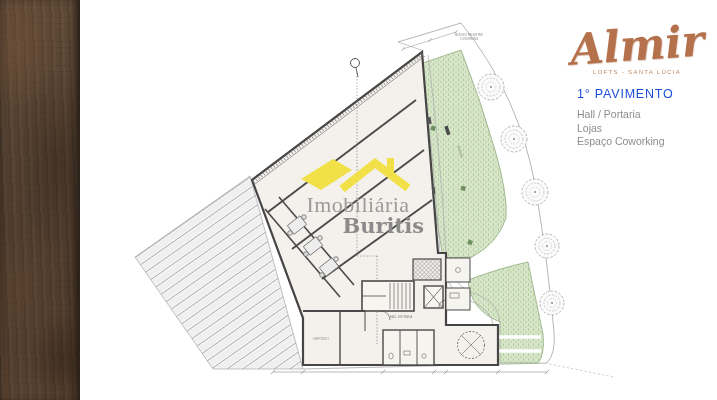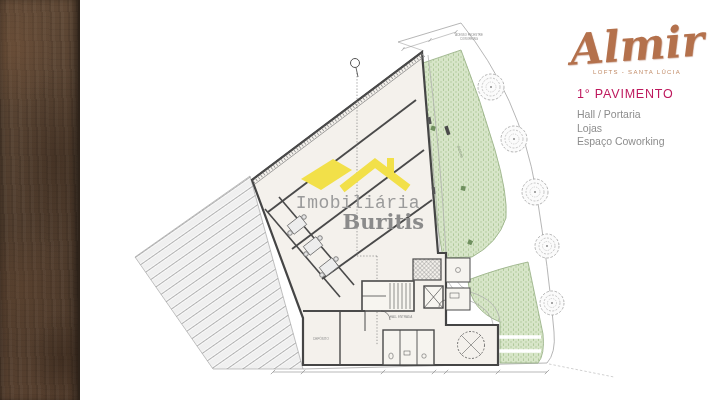--- a/index.html
+++ b/index.html
@@ -20,41 +20,41 @@
       linear-gradient(180deg,#604936,#544030 38%,#4d3a2b 72%,#57402f);
     border-right:2px solid #2e231a;
     box-shadow:inset -7px 0 9px -4px rgba(0,0,0,.5), inset 5px 0 9px -5px rgba(0,0,0,.4);
   }
   
   svg.plan{position:absolute;left:0;top:0;z-index:1;}
   .plan-label{font-family:"Liberation Sans",sans-serif;fill:#8a8a8a;}
   
   .watermark{position:absolute;left:278px;top:149px;width:160px;z-index:10;text-align:center;}
   .wm-line1{
-    font-size:18px;color:#9b9b9b;letter-spacing:.5px;line-height:1;
-    font-family:Liberation Mono, monospace;margin-top:-3px;
+    font-size:22px;color:#9b9b9b;letter-spacing:.5px;line-height:1;
+    font-family:Liberation Serif, serif;margin-top:-3px;
   }
   .wm-line2{
     font-family:"DejaVu Serif",serif;font-weight:bold;
     font-size:21px;color:#8b8b8b;text-align:right;padding-right:14px;margin-top:-1px;line-height:1;
   }
   
   .brand{position:absolute;left:561px;top:24px;width:152px;z-index:20;text-align:center;}
   .logo-script{
     font-family:"DejaVu Serif",serif;font-style:italic;font-weight:bold;
     font-size:43px;line-height:1;color:#b4714c;
     transform:rotate(-4deg);display:inline-block;
     text-shadow:0.6px 0.8px 1px rgba(150,75,45,.45);
   }
   .logo-sub{
     font-size:6px;letter-spacing:1.3px;color:#c08a66;margin-top:2px;
   }
   .info{position:absolute;left:577px;top:87px;z-index:20;text-align:left;}
   .info-title{
-    font-size:12.5px;letter-spacing:.8px;color:#be185d;margin-bottom:7px;
+    font-size:12.5px;letter-spacing:.8px;color:#1d4ed8;margin-bottom:7px;
   }
   .info-item{font-size:10.5px;line-height:13.5px;color:#8d8d8d;}
 </style>
 </head>
 <body>
 
 <div class="stripe"></div>
 
 <svg class="plan" width="717" height="400" viewBox="0 0 717 400">
   <defs>

